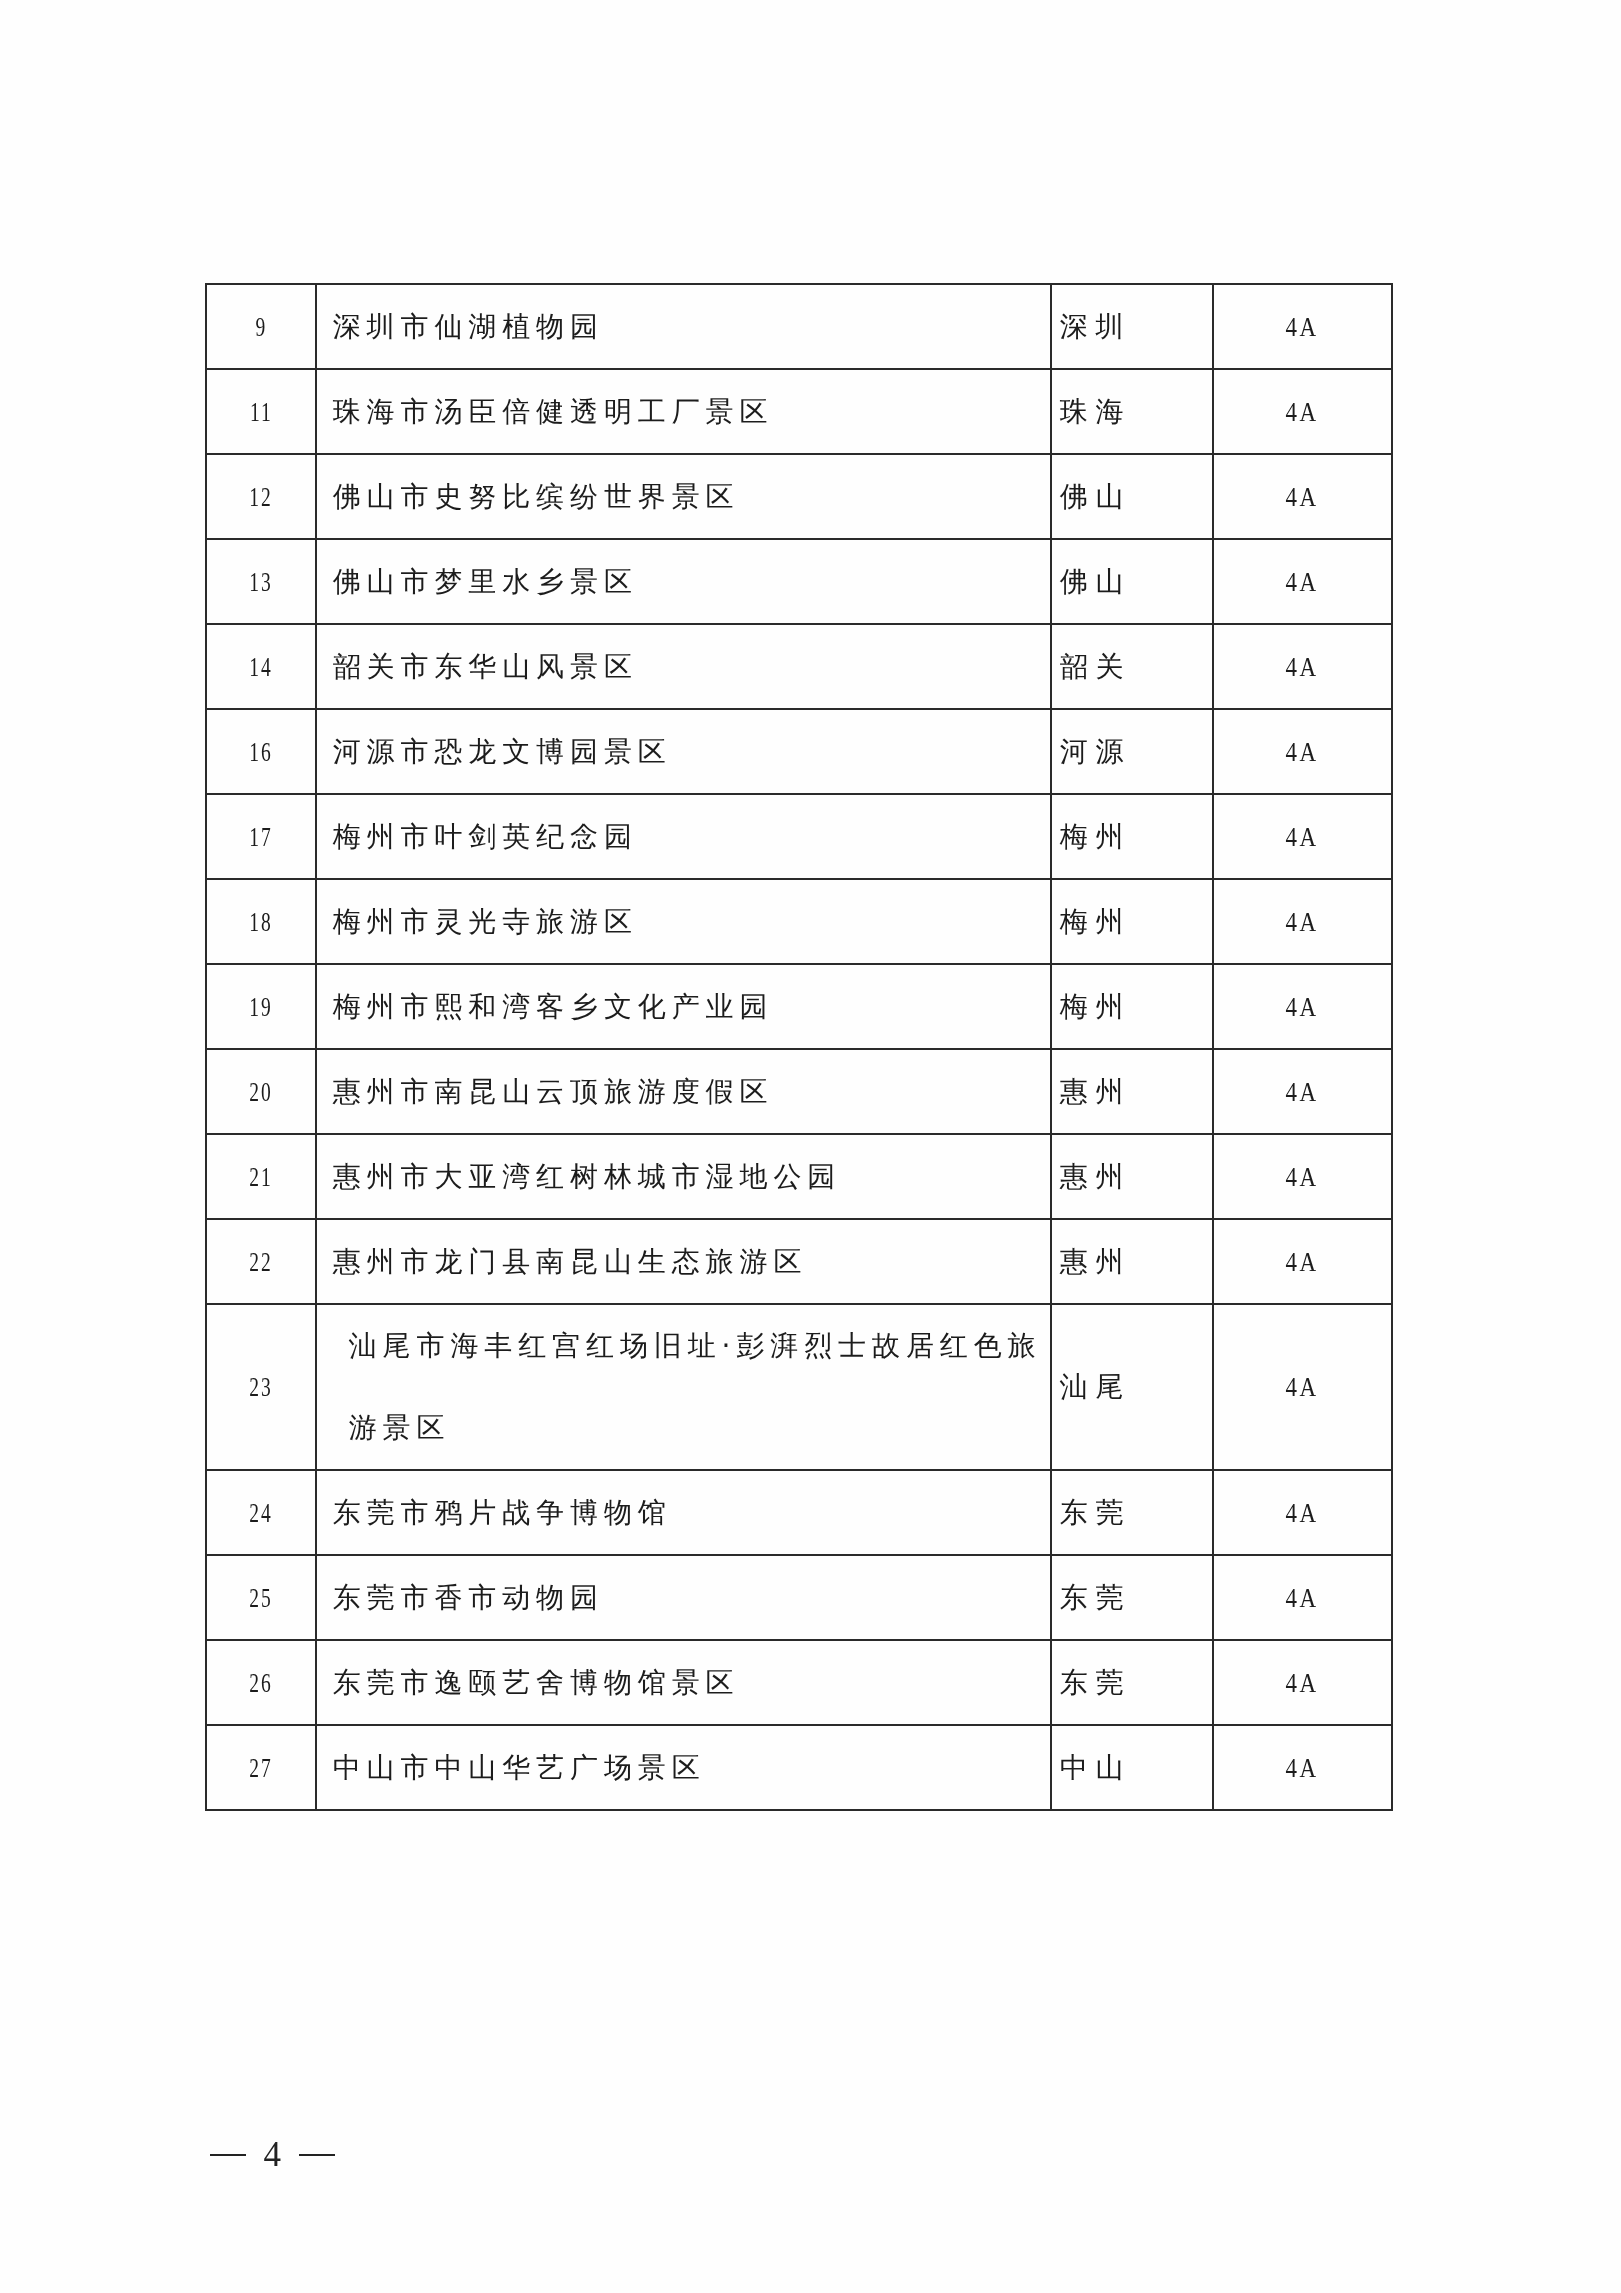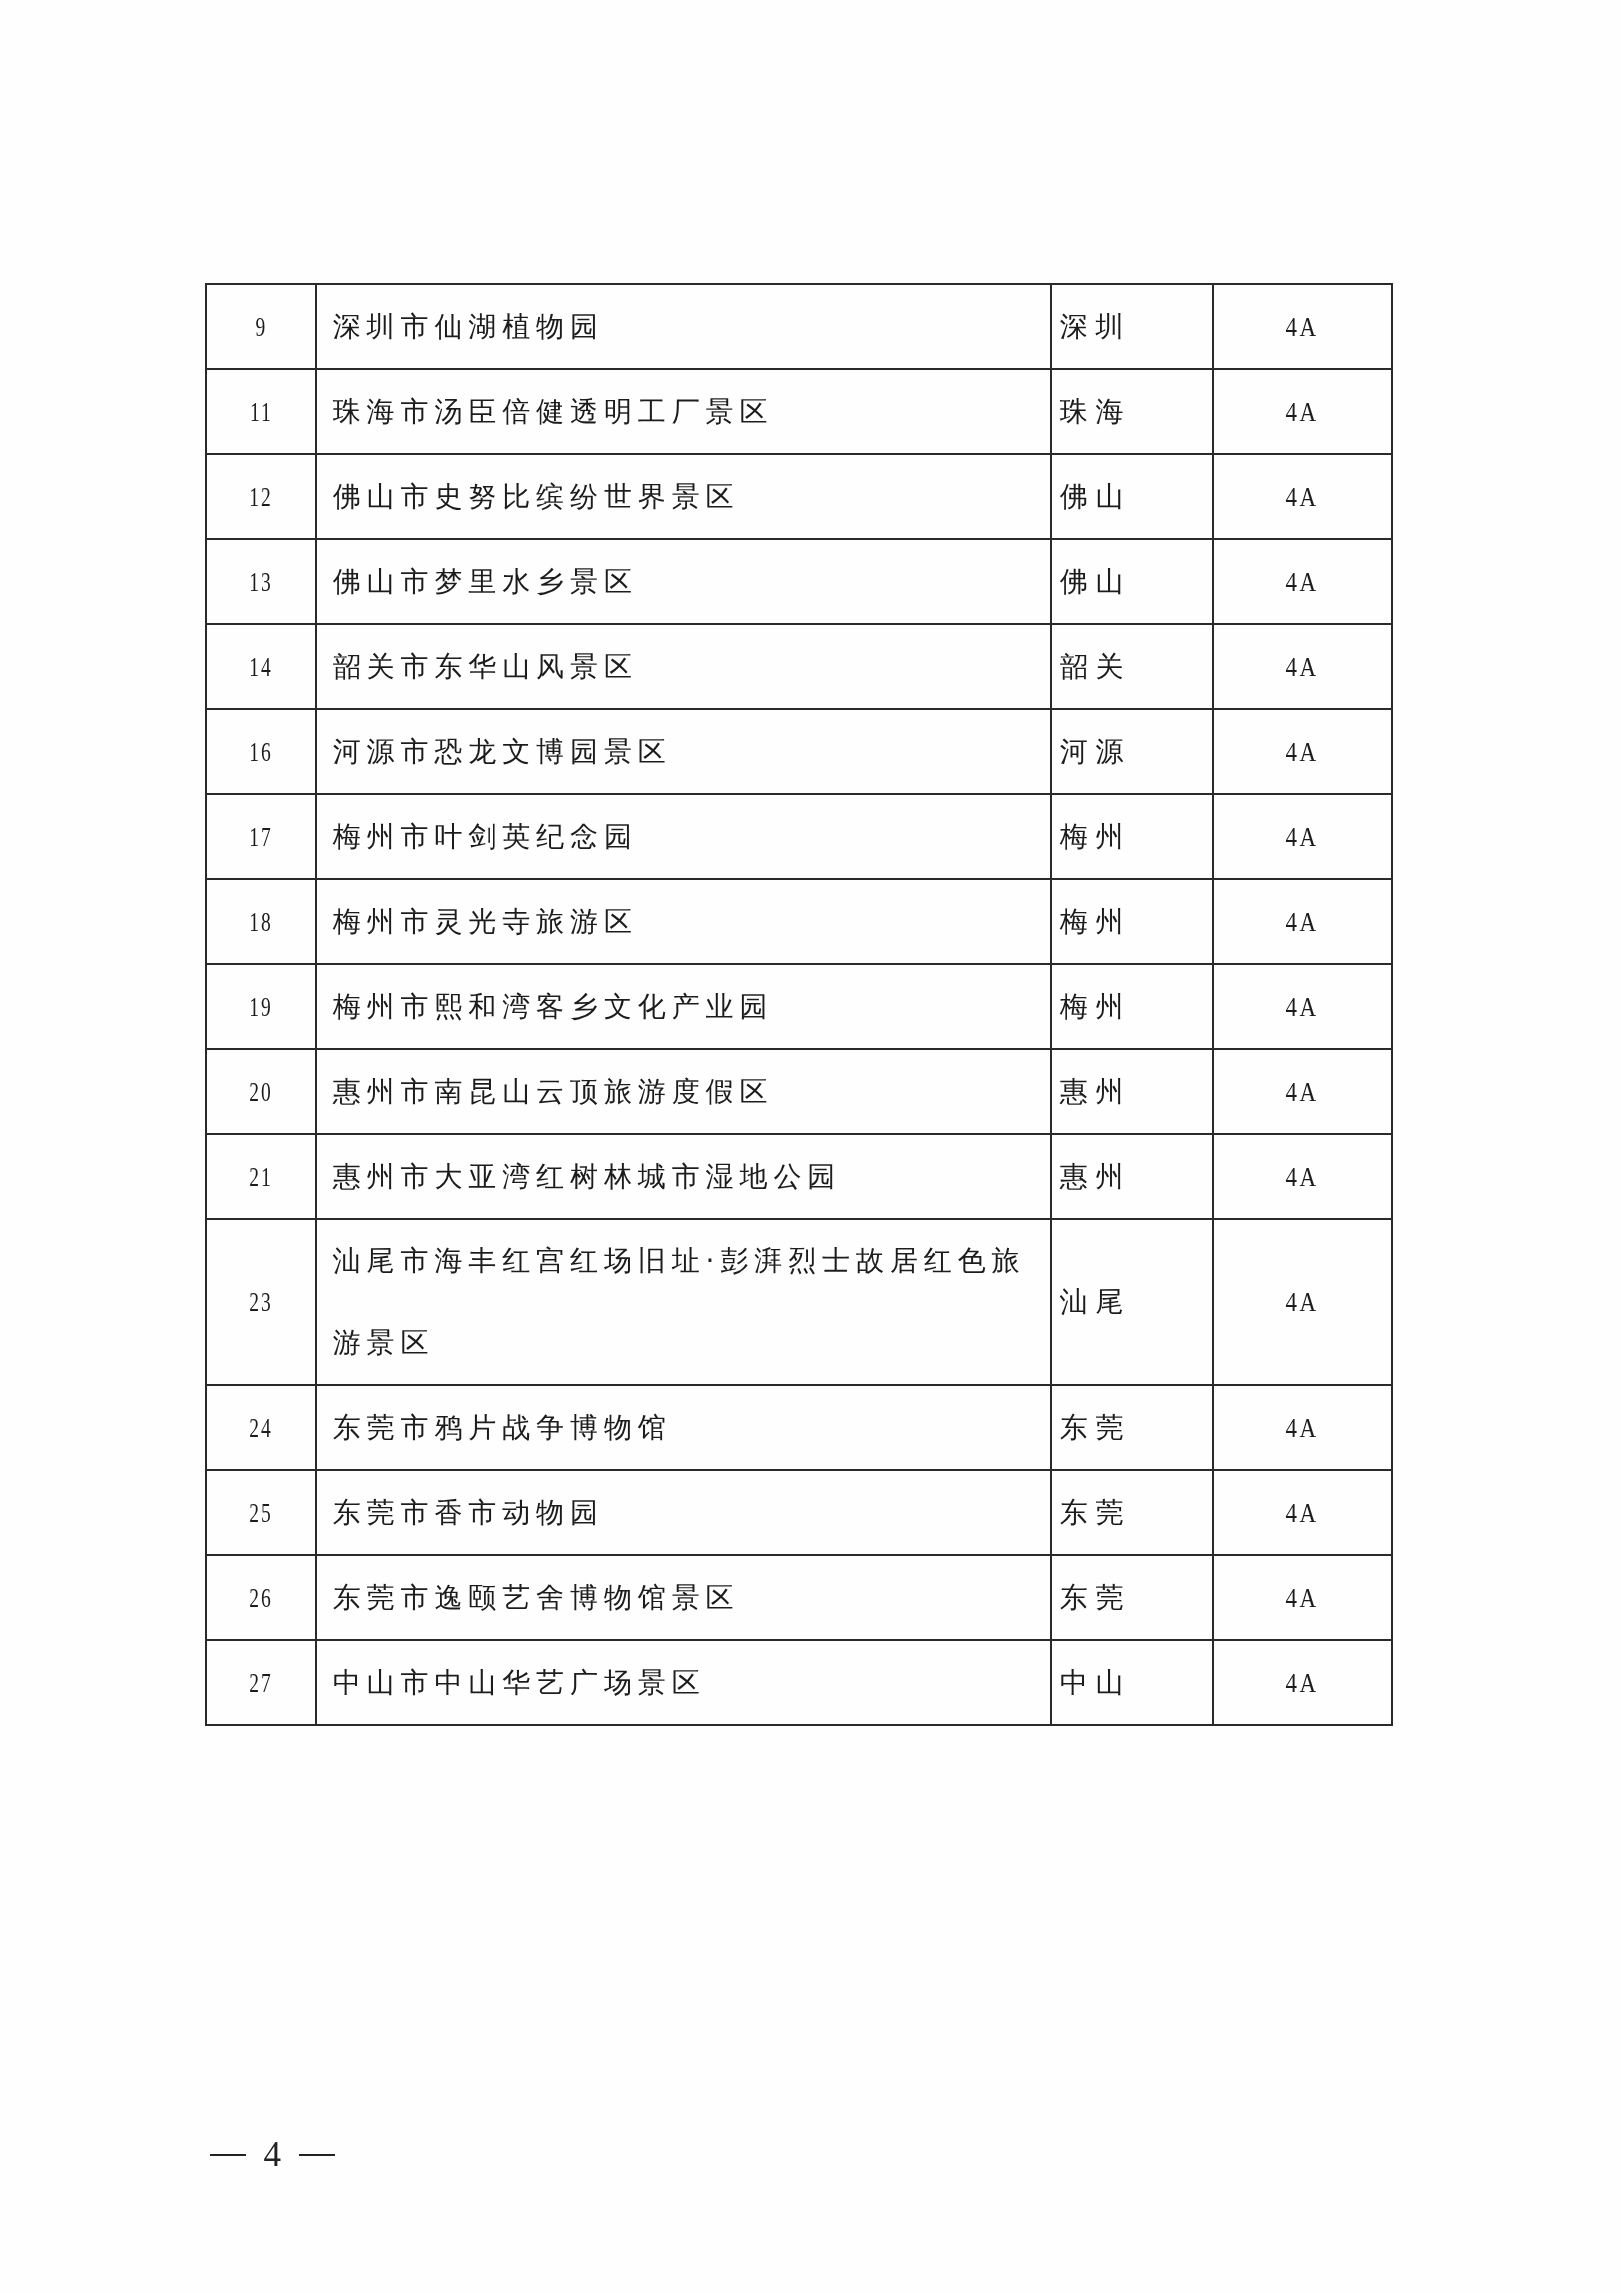--- a/index.html
+++ b/index.html
@@ -57,20 +57,21 @@
       padding-left: 15.7px !important;
       font-size: 28px;
       letter-spacing: 5.9px;
       line-height: 83px;
       white-space: nowrap;
       border-radius: 29px;
     }
     .name .line {
       display: block;
       line-height: 82px;
+      margin-left: 16px;
     }
     .city {
       font-size: 28px;
       letter-spacing: 7.8px;
       padding-left: 7.8px !important;
     }
     .level {
       text-align: center;
       font-family: "Liberation Serif", "DejaVu Serif", serif;
       font-size: 28px;
@@ -171,20 +172,26 @@
           <td class="name"><span class="">惠州市南昆山云顶旅游度假区</span></td>
           <td class="city">惠州</td>
           <td class="level"><span>4A</span></td>
         </tr>
         <tr>
           <td class="num"><span>21</span></td>
           <td class="name"><span class="">惠州市大亚湾红树林城市湿地公园</span></td>
           <td class="city">惠州</td>
           <td class="level"><span>4A</span></td>
         </tr>
+        <tr>
+          <td class="num"><span>22</span></td>
+          <td class="name"><span class="">惠州市龙门县南昆山生态旅游区</span></td>
+          <td class="city">惠州</td>
+          <td class="level"><span>4A</span></td>
+        </tr>
         <tr class="tall">
           <td class="num"><span>23</span></td>
           <td class="name">
             <span class="line">汕尾市海丰红宫红场旧址·彭湃烈士故居红色旅</span>
             <span class="line">游景区</span>
           </td>
           <td class="city">汕尾</td>
           <td class="level"><span>4A</span></td>
         </tr>
         <tr>

